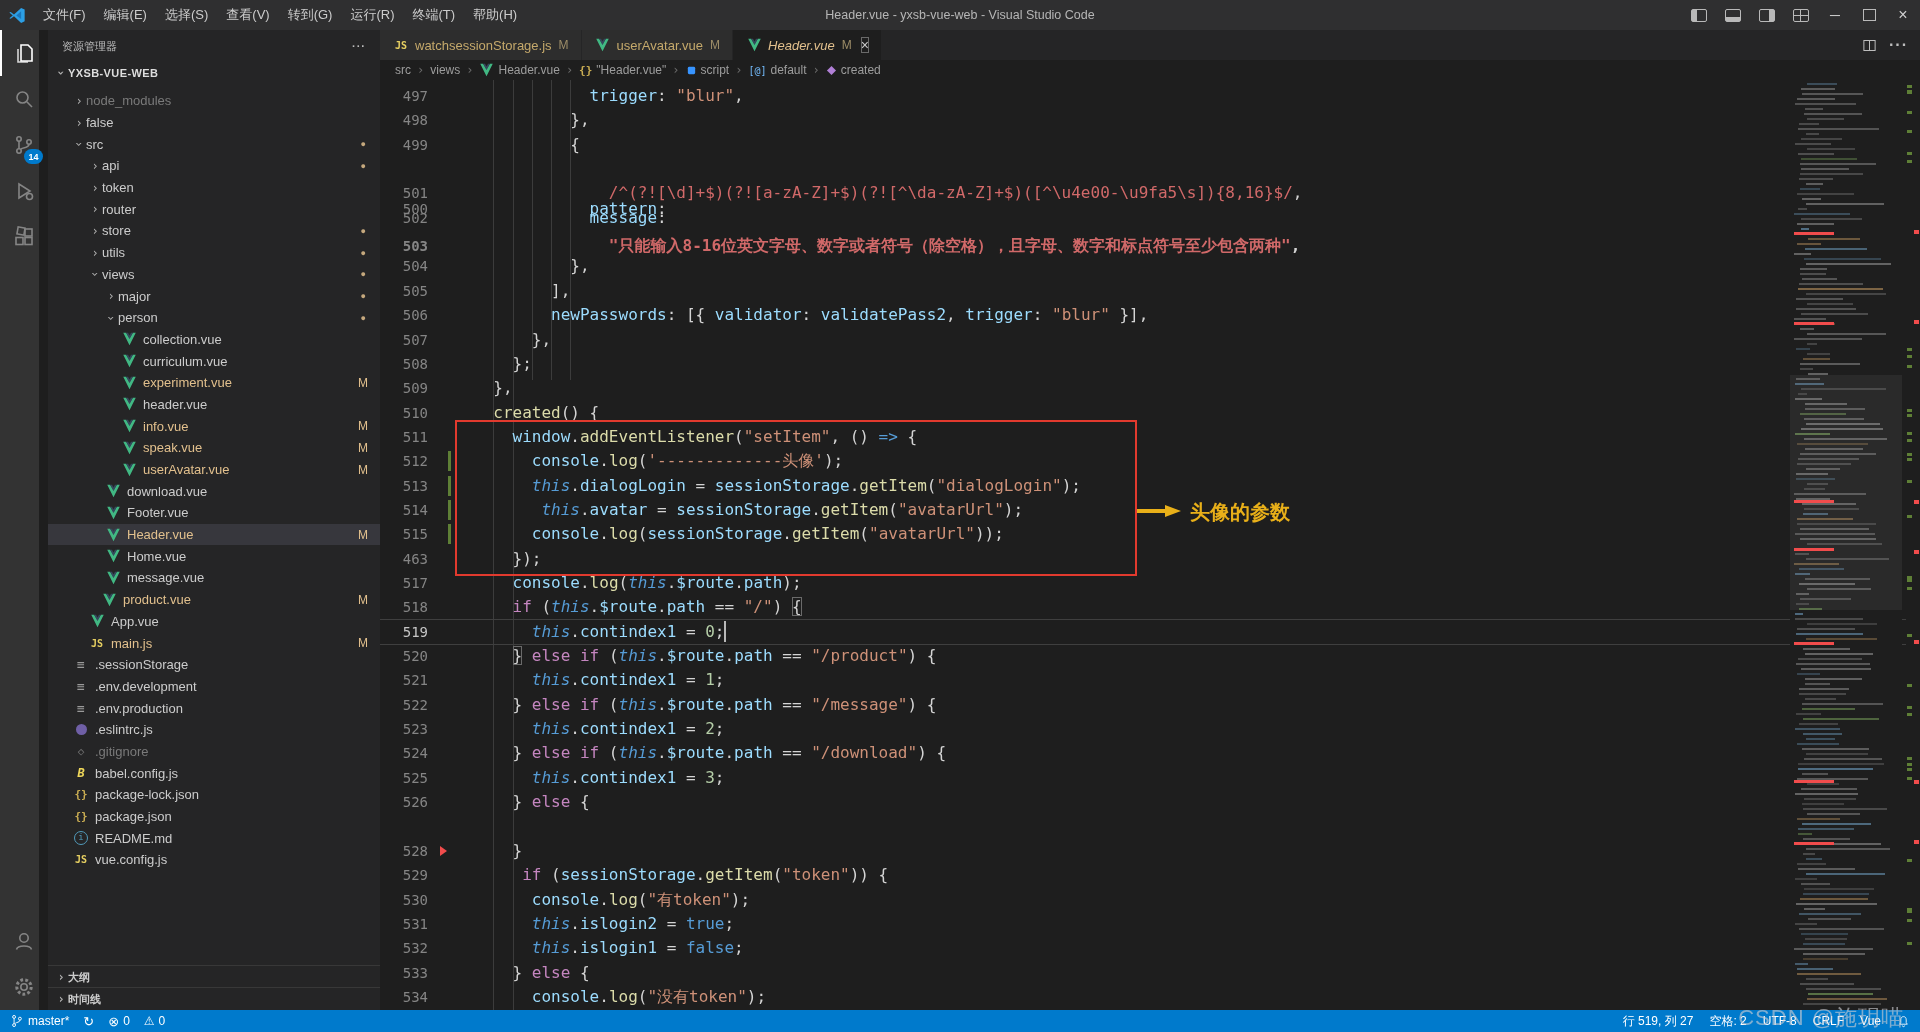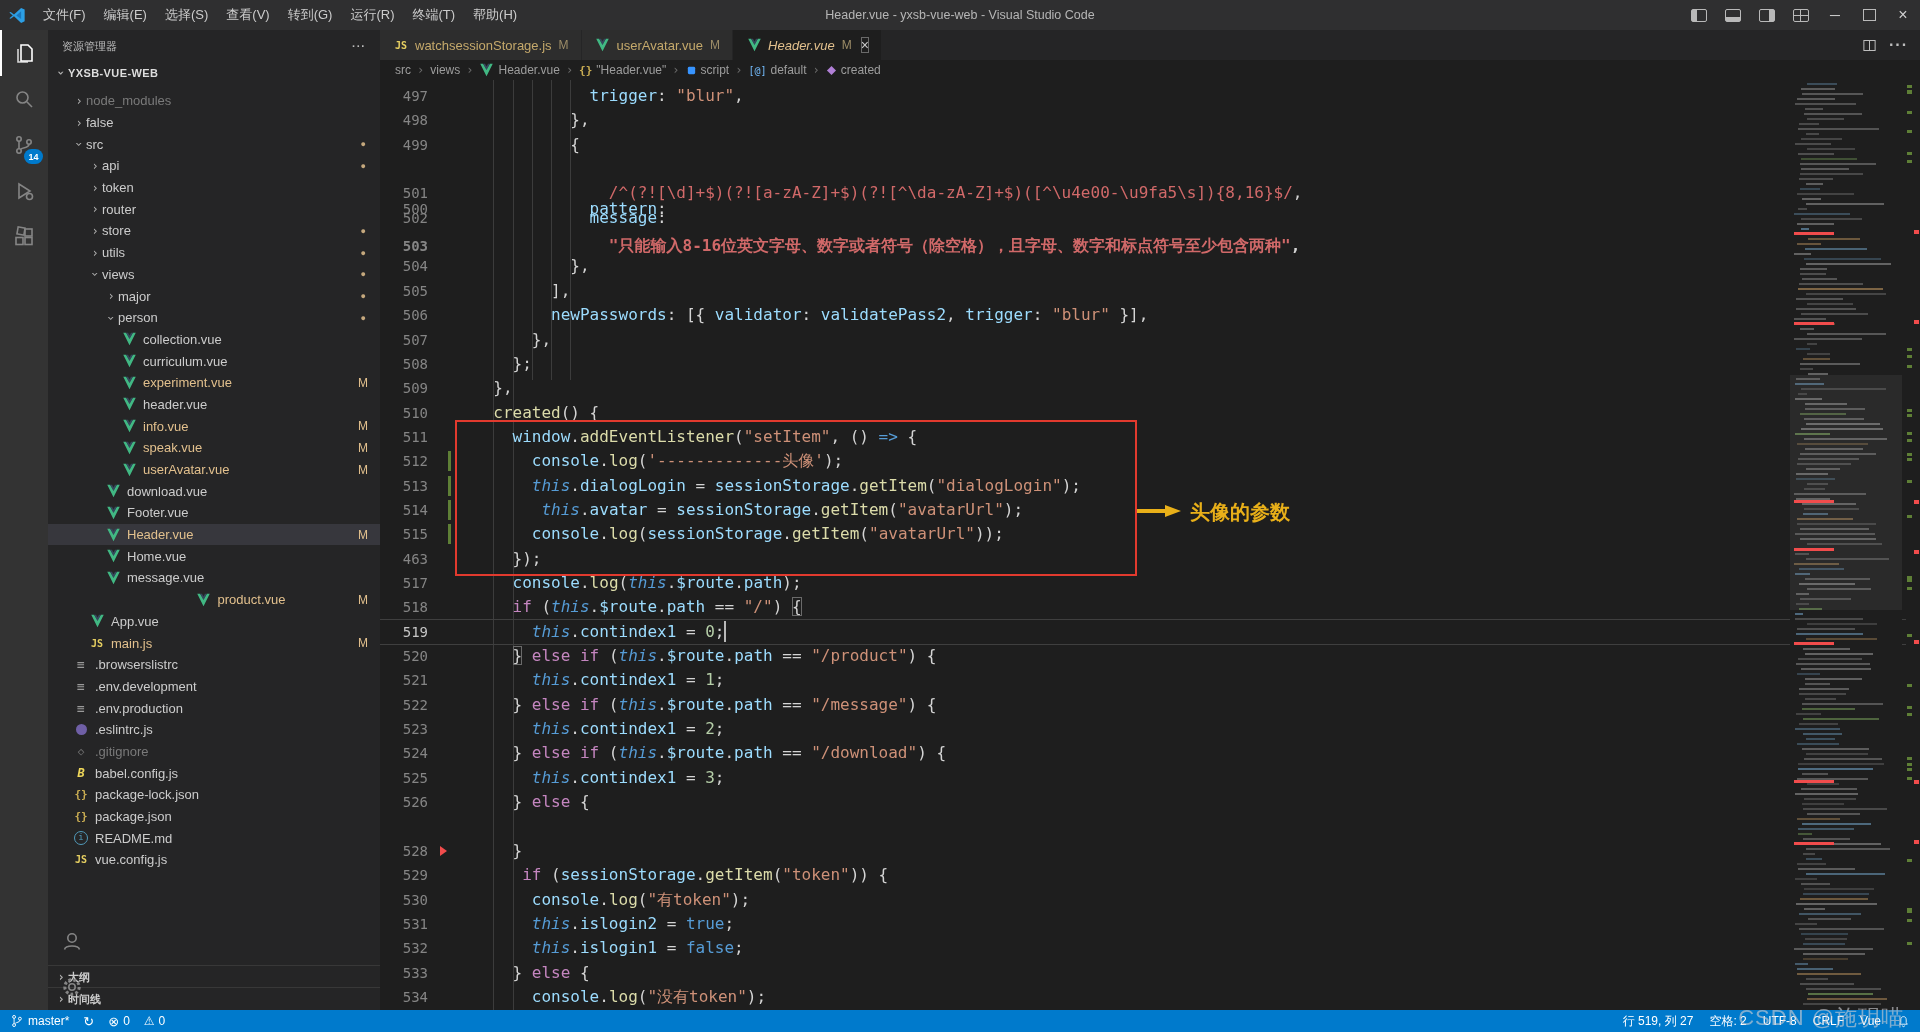--- a/index.html
+++ b/index.html
@@ -8,21 +8,21 @@
   
   .titlebar{position:absolute;left:0;top:0;right:0;height:30px;background:#2f2f30;display:flex;align-items:center;font-size:13px;z-index:30;}
   .vslogo{width:18px;height:18px;margin:0 8px 0 8px;flex:none;}
   .menu{padding:0 9px;height:100%;display:flex;align-items:center;color:#cccccc;cursor:default;}
   .title-center{position:absolute;left:50%;transform:translateX(-50%);color:#b6b6b6;font-size:12.5px;white-space:nowrap;}
   .winctl{margin-left:auto;display:flex;align-items:center;height:100%;}
   .wbtn{width:34px;height:100%;display:flex;align-items:center;justify-content:center;color:#cfcfcf;}
   .lay{width:14px;height:11px;border:1px solid #b9b9b9;border-radius:2px;position:relative;}
   .lay i{position:absolute;background:#b9b9b9;}
   
-  .activitybar{position:absolute;left:0;top:30px;width:48px;bottom:22px;background:#333333;z-index:20;display:flex;flex-direction:row;}
+  .activitybar{position:absolute;left:0;top:30px;width:39px;bottom:22px;background:#333333;z-index:20;display:flex;flex-direction:column;}
   .act{width:48px;height:46px;display:flex;align-items:center;justify-content:center;color:#858585;position:relative;}
   .act.active{color:#ffffff;box-shadow:inset 2px 0 0 #ffffff;}
   .act .badge{position:absolute;right:5px;bottom:4px;min-width:15px;height:15px;border-radius:9px;background:#007acc;color:#fff;
               font-size:9px;display:flex;align-items:center;justify-content:center;padding:0 2px;font-weight:bold;}
   .actbot{margin-top:auto;}
   
   .sidebar{position:absolute;left:48px;top:30px;width:332px;bottom:22px;background:#252526;z-index:10;font-size:13px;}
   .sb-head{height:32px;display:flex;align-items:center;padding:0 14px;font-size:11px;color:#bcbcbc;}
   .sb-more{margin-left:auto;color:#bcbcbc;letter-spacing:1px;font-weight:bold;}
   .sb-root{height:22px;display:flex;align-items:center;font-size:11px;font-weight:bold;color:#dddddd;padding-left:6px;letter-spacing:.4px;}
@@ -374,21 +374,21 @@
         </div>
         <div class="trow" style="padding-left: 56px;">
           <span class="fi">
             <svg width="15" height="14" viewBox="0 0 24 22">
               <path fill="#41b883" d="M2 1h4.6L12 10 17.4 1H22L12 21z"></path>
               <path fill="#35495e" d="M6.6 1h3L12 5.3 14.4 1h3L12 11z"></path>
             </svg>
           </span>
           <span class="lbl">message.vue</span>
         </div>
-        <div class="trow mod" style="padding-left: 52px; justify-content: center;">
+        <div class="trow mod" style="padding-left: 52px;">
           <span class="fi">
             <svg width="15" height="14" viewBox="0 0 24 22">
               <path fill="#41b883" d="M2 1h4.6L12 10 17.4 1H22L12 21z"></path>
               <path fill="#35495e" d="M6.6 1h3L12 5.3 14.4 1h3L12 11z"></path>
             </svg>
           </span>
           <span class="lbl">product.vue</span>
           <span class="gitbadge">M</span>
         </div>
         <div class="trow" style="padding-left: 40px;">
@@ -404,21 +404,21 @@
           <span class="fi">
             <span class="fjs">JS</span>
           </span>
           <span class="lbl">main.js</span>
           <span class="gitbadge">M</span>
         </div>
         <div class="trow" style="padding-left: 24px;">
           <span class="fi">
             <span class="fcfg">≡</span>
           </span>
-          <span class="lbl">.browserslistrc</span>
+          <span class="lbl">.sessionStorage</span>
         </div>
         <div class="trow" style="padding-left: 24px;">
           <span class="fi">
             <span class="fcfg">≡</span>
           </span>
           <span class="lbl">.env.development</span>
         </div>
         <div class="trow" style="padding-left: 24px;">
           <span class="fi">
             <span class="fcfg">≡</span>

